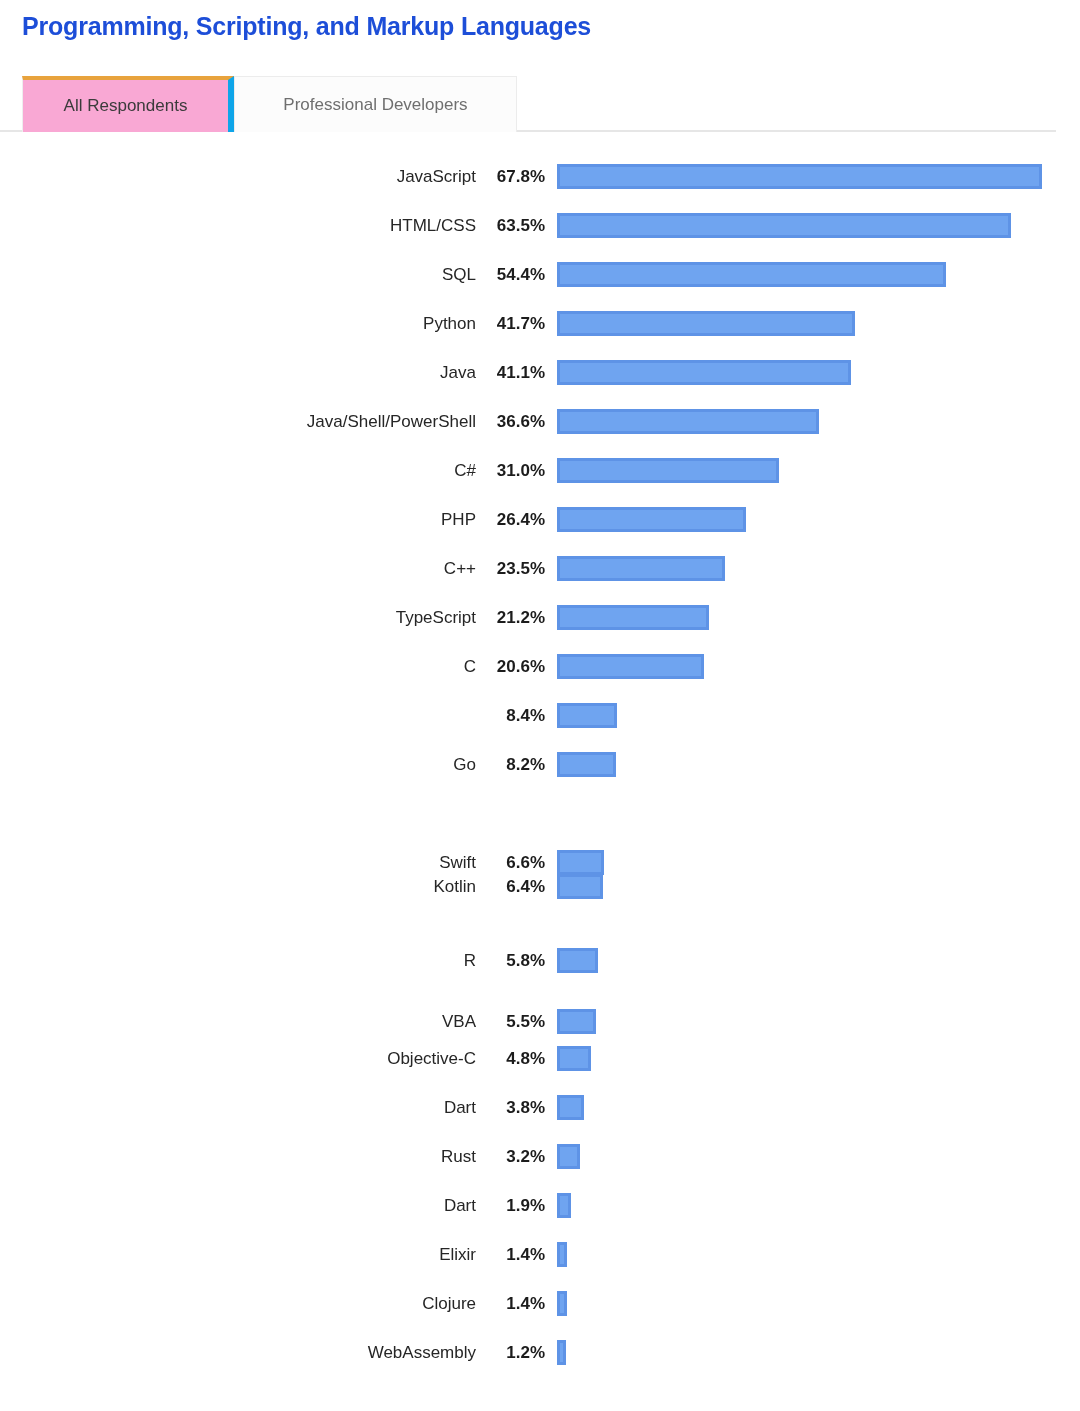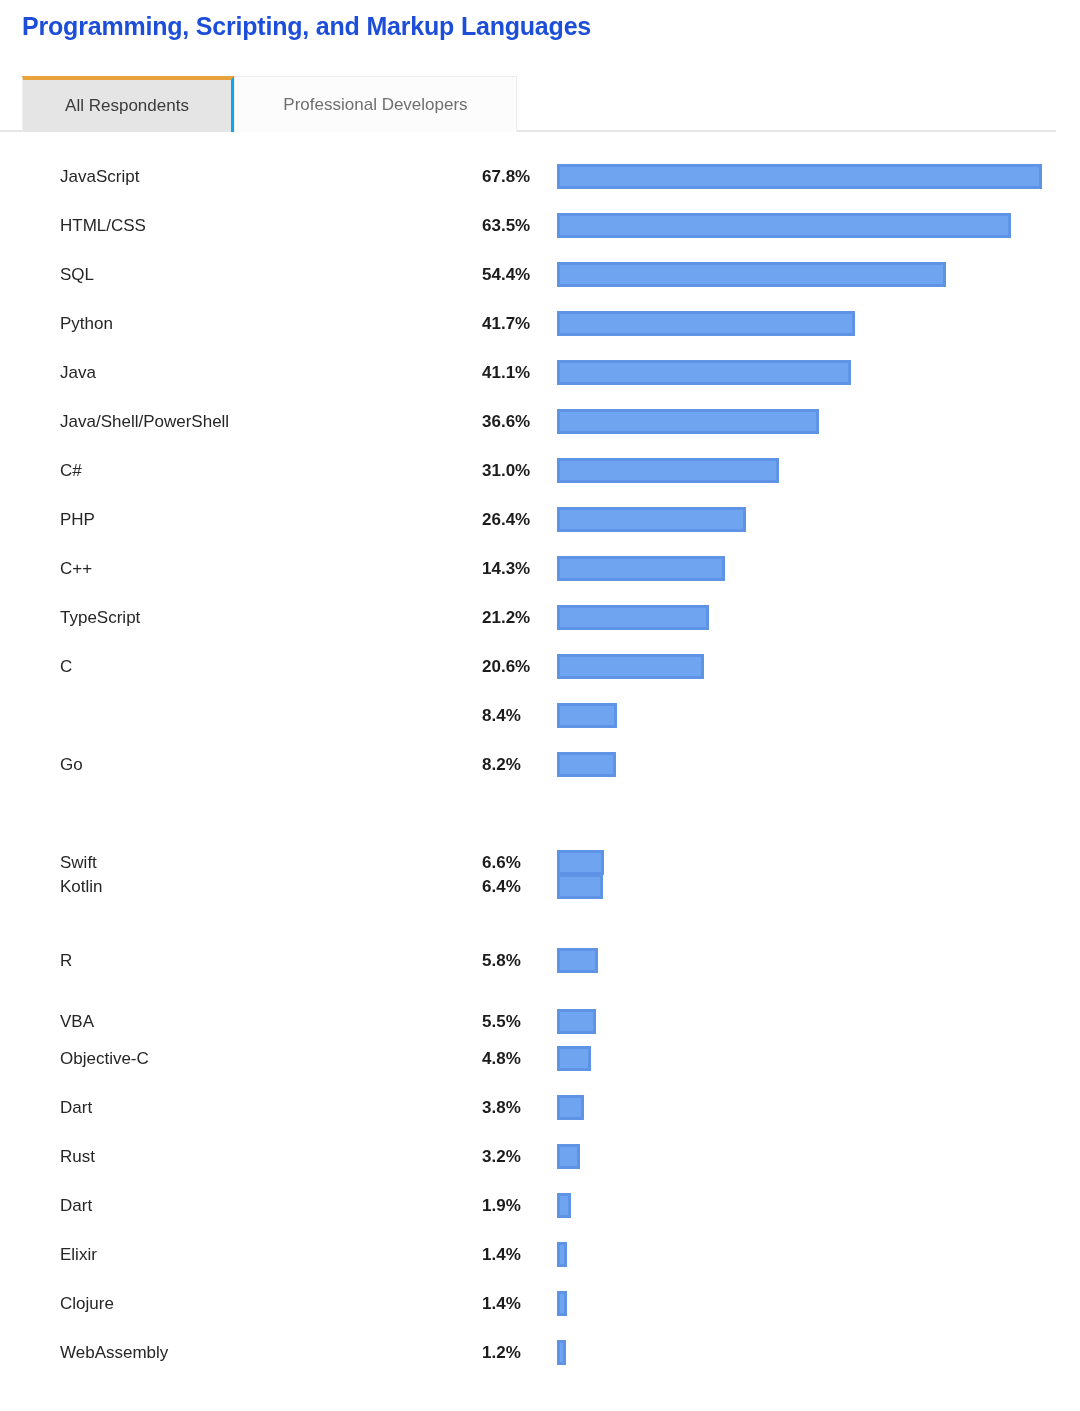--- a/index.html
+++ b/index.html
@@ -54,23 +54,23 @@
     justify-content: center;
     font-size: 17px;
     background: #ffffff;
     cursor: pointer;
   }
   .tab-0 {
     left: 22px;
     width: 212px;
     border-top: 4px solid #e8a33d;
     border-left: 1px solid #eeeeee;
-    border-right: 3px solid #0ea5e9;
+    border-right: 6px solid #0ea5e9;
     color: #3b3b3b;
-    background: #e5e5e5;
+    background: #f9a8d4;
   }
   .tab-1 {
     left: 234px;
     width: 283px;
     border: 1px solid #ececec;
     border-bottom: none;
     color: #6f6f6f;
     background: #fcfcfc;
   }
 
@@ -89,34 +89,34 @@
     height: 49px;
     display: block;
   }
   .row-label {
     position: absolute;
     left: 60px;
     width: 416px;
     top: 0;
     height: 49px;
     line-height: 49px;
-    text-align: left;
+    text-align: right;
     font-size: 17px;
     color: #262626;
     white-space: nowrap;
     overflow: hidden;
   }
   .row-value {
     position: absolute;
     left: 482px;
     width: 63px;
     top: 0;
     height: 49px;
     line-height: 49px;
-    text-align: left;
+    text-align: right;
     font-size: 17px;
     font-weight: bold;
     color: #1c1c1c;
     white-space: nowrap;
   }
   .bar-track {
     position: absolute;
     left: 557px;
     top: 12px;
     height: 25px;
@@ -200,21 +200,21 @@
       </div>
       <div class="row" style="top: 343px;">
         <div class="row-label">PHP</div>
         <div class="row-value">26.4%</div>
         <div class="bar-track">
           <div class="bar" style="width: 188.76px; background: rgb(111, 164, 240); border-color: rgb(94, 147, 230);"></div>
         </div>
       </div>
       <div class="row" style="top: 392px;">
         <div class="row-label">C++</div>
-        <div class="row-value">14.3%</div>
+        <div class="row-value">23.5%</div>
         <div class="bar-track">
           <div class="bar" style="width: 168.025px; background: rgb(111, 164, 240); border-color: rgb(94, 147, 230);"></div>
         </div>
       </div>
       <div class="row" style="top: 441px;">
         <div class="row-label">TypeScript</div>
         <div class="row-value">21.2%</div>
         <div class="bar-track">
           <div class="bar" style="width: 151.58px; background: rgb(111, 164, 240); border-color: rgb(94, 147, 230);"></div>
         </div>

